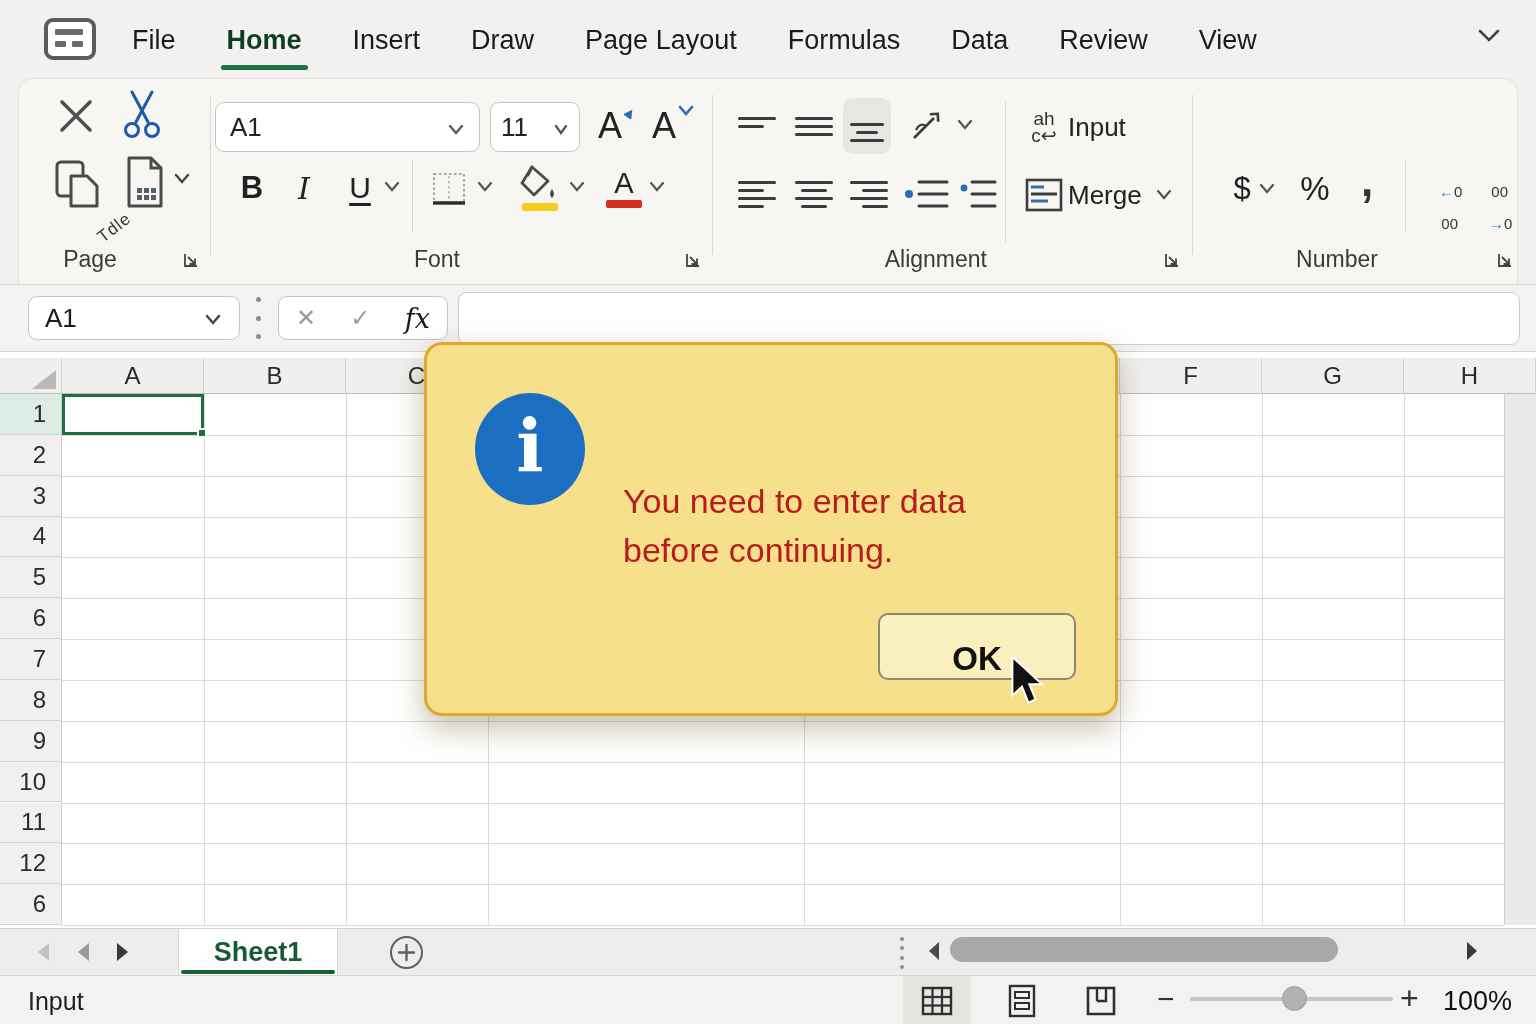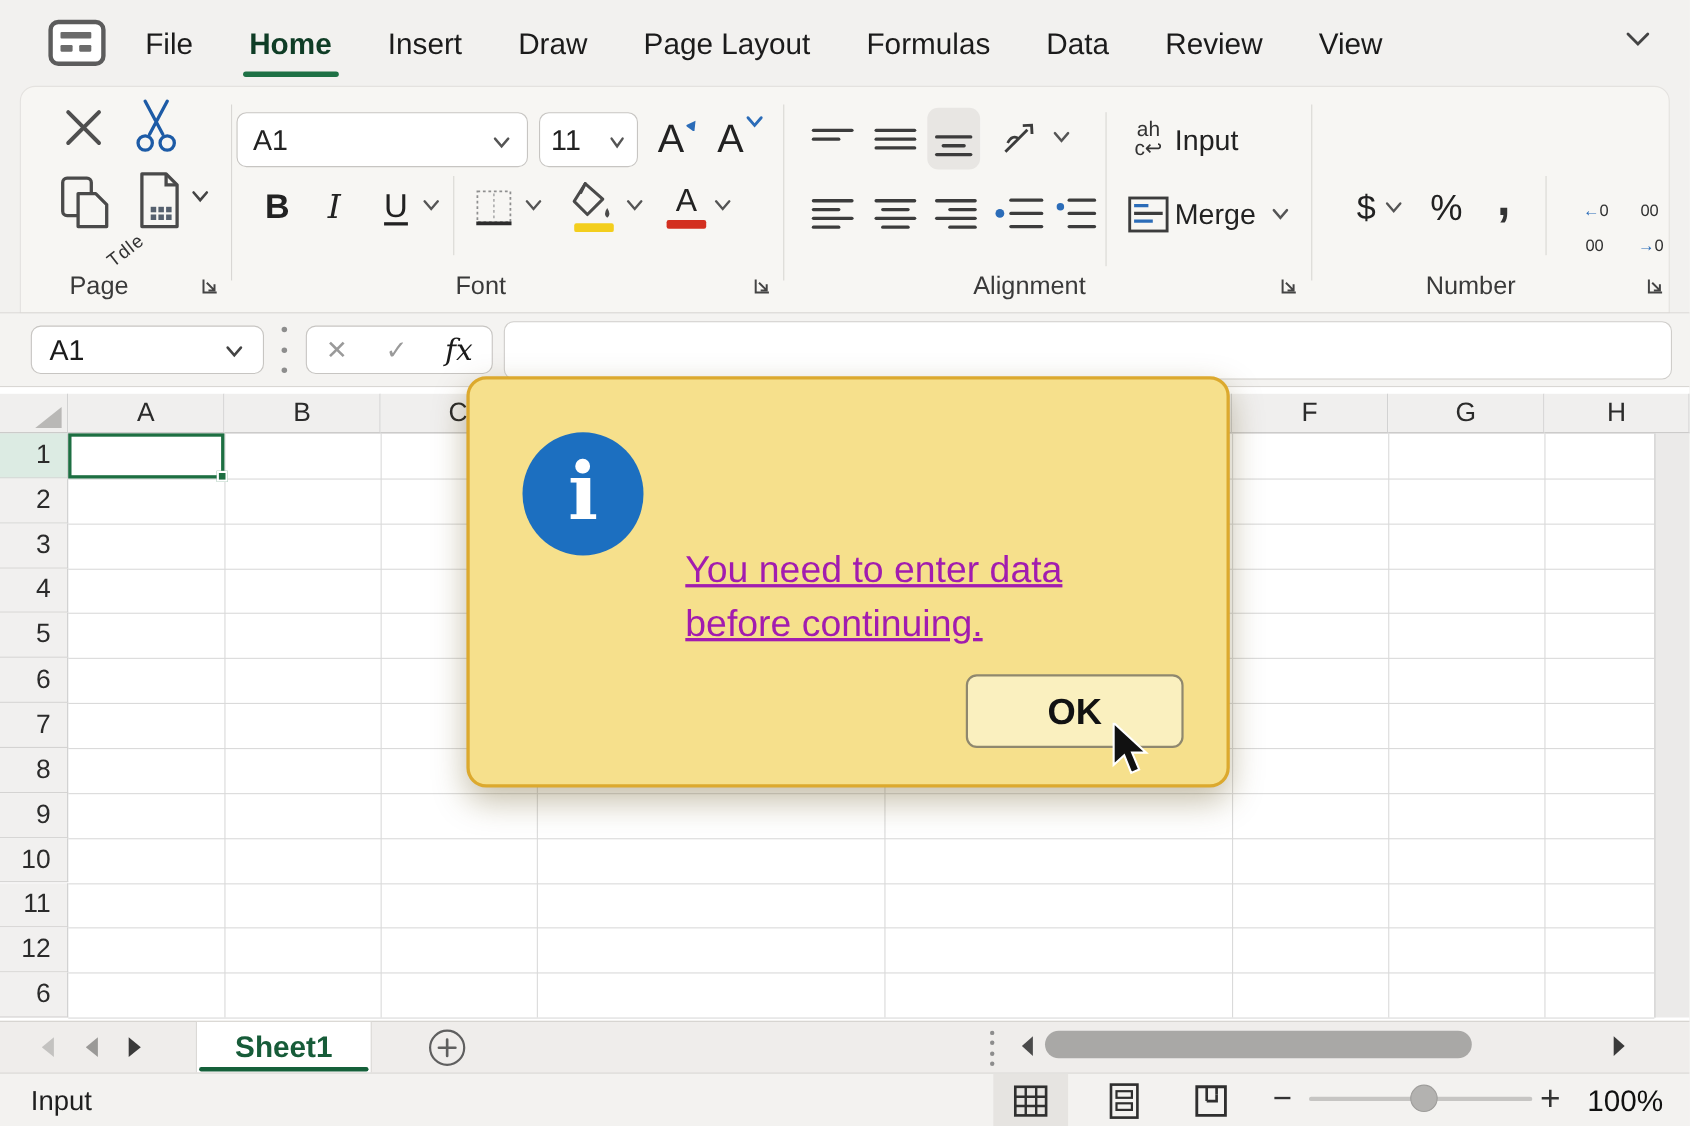--- a/index.html
+++ b/index.html
@@ -58,22 +58,22 @@
   .hline { position:absolute; height:1px; background:#dadada; }
   .rightstrip { position:absolute; background:#ebeae9; border-left:1px solid #d0d0d0; }
   .selcell { position:absolute; border:3px solid #1d6f42; background:transparent; }
   .selhandle { position:absolute; width:10px; height:10px; background:#1d6f42; border:2px solid #fff; }
 
   
   .dialog { position:absolute; left:424px; top:342px; width:694px; height:374px; background:#f6e08c; border:3px solid #dca92e; border-radius:18px; box-shadow:0 12px 30px rgba(90,70,10,0.35); z-index:50; }
   .info-circle { position:absolute; left:48px; top:48px; width:110px; height:112px; border-radius:50%; background:#1c6fc0; display:flex; align-items:center; justify-content:center; }
   .info-circle .ii { font-family:"DejaVu Serif","Liberation Serif",serif; font-weight:bold; font-size:72px; color:#fff; line-height:1; margin-top:-4px; }
   .dlg-title { position:absolute; left:196px; top:52px; font-size:43px; font-weight:bold; color:#0f0f0f; }
-  .dlg-body { position:absolute; left:196px; top:149px; font-size:34px; color:#a21caf; line-height:49px;text-decoration:underline; }
-  .okbtn { position:absolute; left:451px; top:268px; width:198px; height:67px; background:#faf0bf; border:2.5px solid #8f886e; border-radius:10px; display:flex; align-items:center; justify-content:center; font-size:33px; font-weight:bold; color:#121212; }
+  .dlg-body { position:absolute; left:196px; top:132px; font-size:34px; color:#b91c1c; line-height:49px; }
+  .okbtn { position:absolute; left:451px; top:268px; width:198px; height:67px; background:#faf0bf; border:2.5px solid #8f886e; border-radius:10px; display:flex; align-items:flex-end; justify-content:center; font-size:33px; font-weight:bold; color:#121212; }
 
   
   .tabstrip { position:absolute; left:0; top:928px; width:1536px; height:47px; background:#efedeb; border-top:1px solid #d4d2cf; }
   .navarrow { position:absolute; top:12px; }
   .sheettab { position:absolute; left:178px; top:0; width:160px; height:46px; background:#fff; border-left:1px solid #d7d5d2; border-right:1px solid #d7d5d2; display:flex; align-items:center; justify-content:center; font-size:27px; font-weight:600; color:#175c39; }
   .sheettab::after { content:""; position:absolute; left:2px; right:2px; bottom:1px; height:4px; background:#15603a; border-radius:2px; }
   .addsheet { position:absolute; left:390px; top:7px; width:33px; height:33px; border:2px solid #5f5f5f; border-radius:50%; display:flex; align-items:center; justify-content:center; }
   .hdots { position:absolute; left:898px; top:8px; width:8px; height:32px; display:flex; flex-direction:column; justify-content:space-between; align-items:center; }
   .hdots i { width:4px; height:4px; border-radius:50%; background:#8d8d8d; }
   .hthumb { position:absolute; left:950px; top:8px; width:388px; height:25px; background:#a9a8a6; border-radius:13px; }

